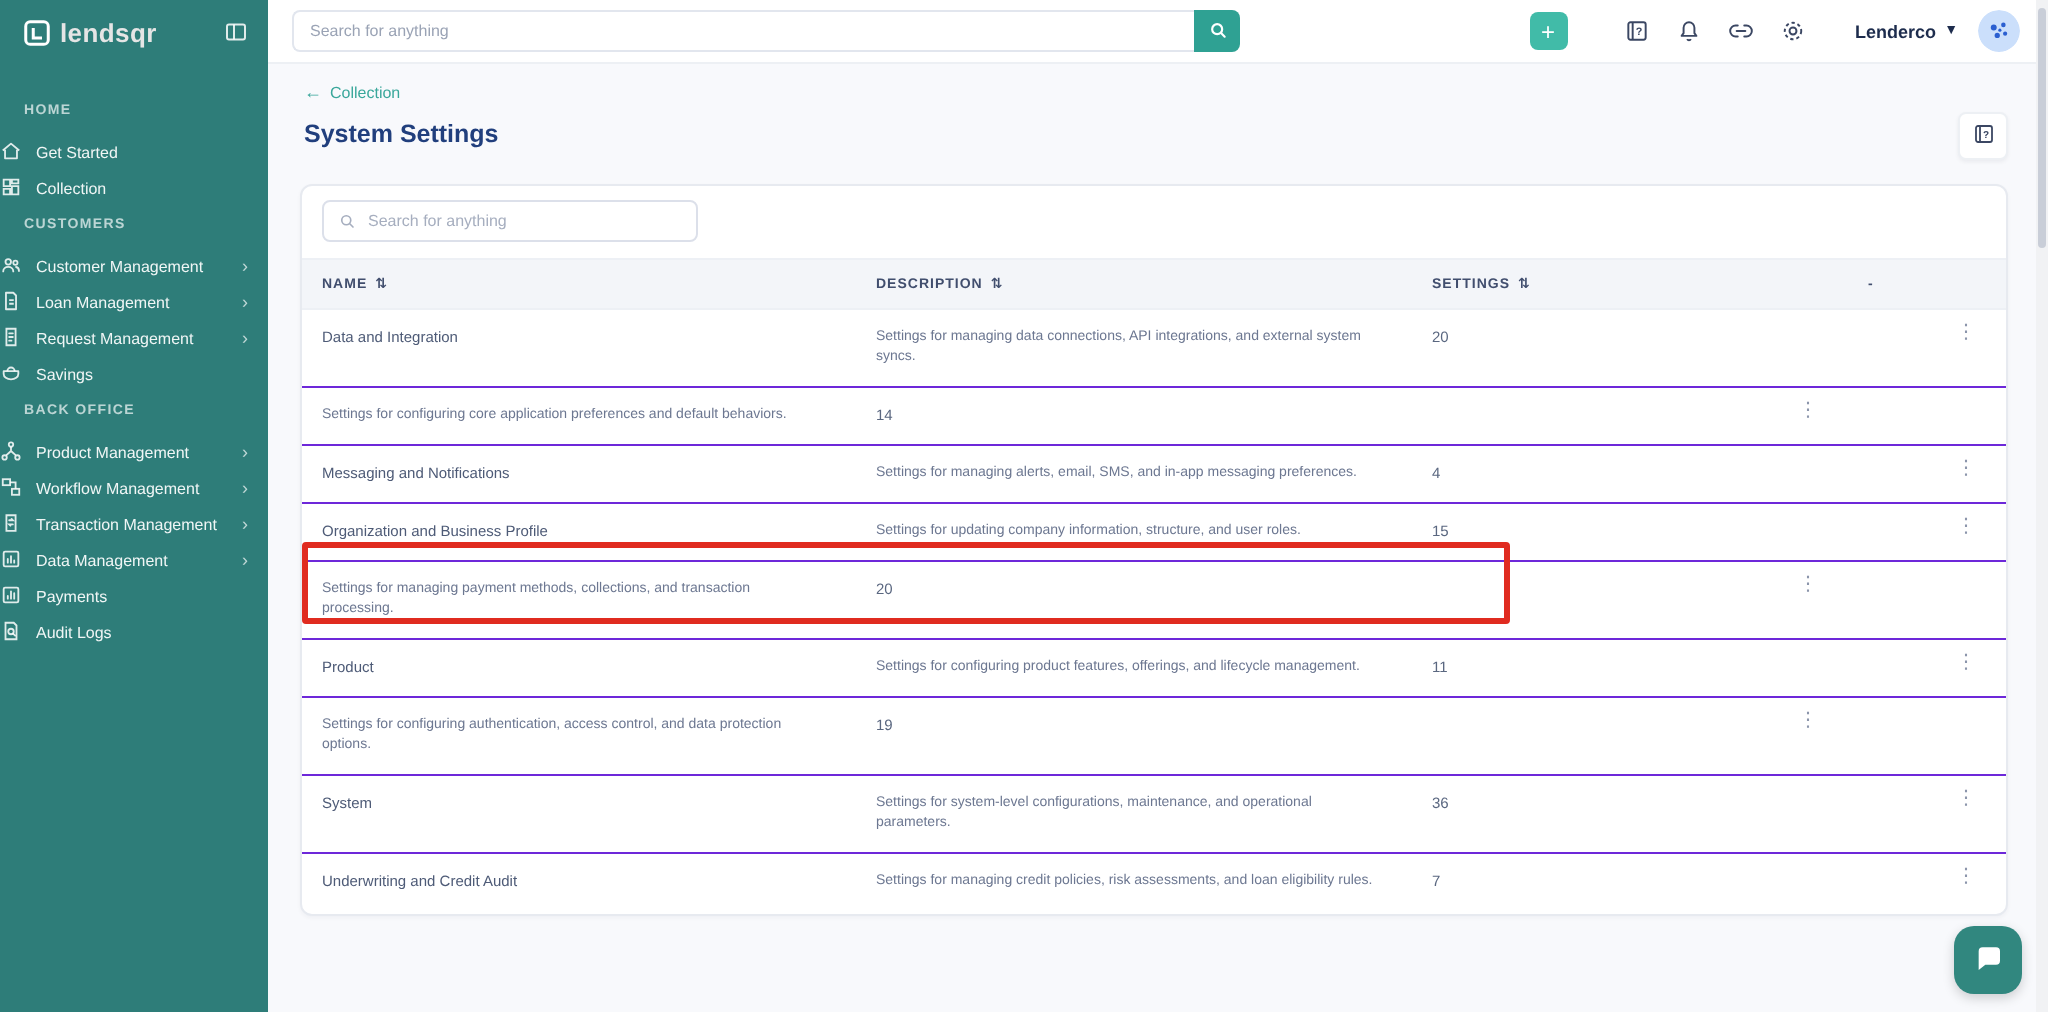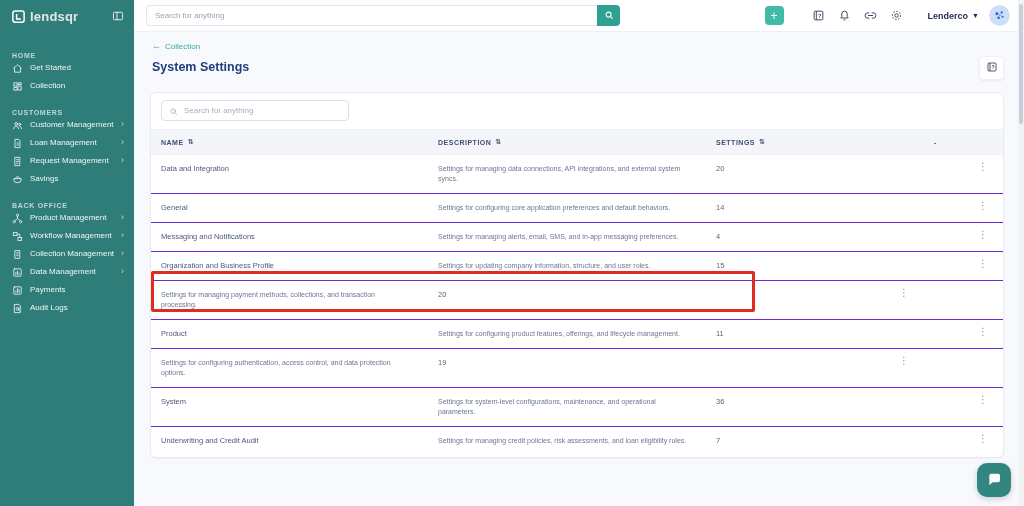--- a/index.html
+++ b/index.html
@@ -9,21 +9,21 @@
   
   .sidebar { position:absolute; left:0; top:0; width:134px; height:506px; background:var(--teal,#2E7D79); z-index:3; }
   .logo-row { height:32px; display:flex; align-items:center; padding:0 10px 0 11px; }
   .logo-mark { width:15px; height:15px; color:#fff; flex:0 0 auto; }
   .logo-mark svg { width:15px; height:15px; display:block; }
   .logo-text { color:#e5e5e5; font-size:13px; font-weight:700; letter-spacing:.2px; margin-left:4px; }
   .collapse-btn { margin-left:auto; color:rgba(255,255,255,.85); width:12px; height:12px; cursor:pointer; }
   .collapse-btn svg { width:12px; height:12px; display:block; }
   .nav { padding-top:10px; }
   .nav-section-label { font-size:7px; font-weight:700; letter-spacing:.7px; color:rgba(255,255,255,.68); padding:10px 0 4px 12px; text-transform:uppercase; }
-  .nav-item { display:flex; align-items:flex-start; height:18px; padding:0 10px 0 12px; color:rgba(255,255,255,.93); font-size:8px; cursor:pointer; }
+  .nav-item { display:flex; align-items:flex-end; height:18px; padding:0 10px 0 0; color:rgba(255,255,255,.93); font-size:8px; cursor:pointer; }
   .nav-item .nicon { width:11px; height:11px; margin-right:7px; color:rgba(255,255,255,.85); flex:0 0 auto; }
   .nav-item .nicon svg { width:11px; height:11px; display:block; }
   .nav-item .chev { margin-left:auto; color:rgba(255,255,255,.7); font-size:9px; line-height:1; }
 
   
   .topbar { position:absolute; left:134px; top:0; right:0; height:32px; background:#fff; border-bottom:1px solid #EDF0F4; display:flex; align-items:center; z-index:2; }
   .gsearch { display:flex; align-items:stretch; margin-left:12px; height:21px; width:474px; }
   .gsearch input { flex:1; border:1px solid #E2E6EE; border-right:0; border-radius:4px 0 0 4px; padding:0 8px; font-size:8px; color:#5A6780; outline:none; font-family:inherit; }
   .gsearch input::placeholder { color:#9AA3B5; }
   .gsearch .sbtn { width:23px; border:0; border-radius:0 4px 4px 0; background:var(--accent,#2FA193); color:#fff; cursor:pointer; display:flex; align-items:center; justify-content:center; }
@@ -180,21 +180,21 @@
         <span>Workflow Management</span>
         <span class="chev">›</span>
       </div>
       <div class="nav-item">
         <span class="nicon">
           <svg viewBox="0 0 24 24" fill="none" stroke="currentColor" stroke-width="2" stroke-linecap="round">
             <path d="M7 3.5h10v17H7z"></path>
             <path d="M10 9h4l-1.4-1.4M14 13.5h-4l1.4 1.4"></path>
           </svg>
         </span>
-        <span>Collection Management</span>
+        <span>Transaction Management</span>
         <span class="chev">›</span>
       </div>
       <div class="nav-item">
         <span class="nicon">
           <svg viewBox="0 0 24 24" fill="none" stroke="currentColor" stroke-width="2" stroke-linecap="round">
             <rect x="4" y="4" width="16" height="16" rx="1.5"></rect>
             <path d="M8.5 16v-4M12 16V9M15.5 16v-2.5"></path>
           </svg>
         </span>
         <span>Data Management</span>
@@ -320,21 +320,20 @@
         <div class="trow">
           <div class="td name">Data and Integration</div>
           <div class="td desc">Settings for managing data connections, API integrations, and external system
 syncs.</div>
           <div class="td settings">20</div>
           <div class="td last">
             <button class="kebab">⋮</button>
           </div>
         </div>
         <div class="trow">
-          <div class="td name">General</div>
           <div class="td desc">Settings for configuring core application preferences and default behaviors.</div>
           <div class="td settings">14</div>
           <div class="td last">
             <button class="kebab">⋮</button>
           </div>
         </div>
         <div class="trow">
           <div class="td name">Messaging and Notifications</div>
           <div class="td desc">Settings for managing alerts, email, SMS, and in-app messaging preferences.</div>
           <div class="td settings">4</div>

